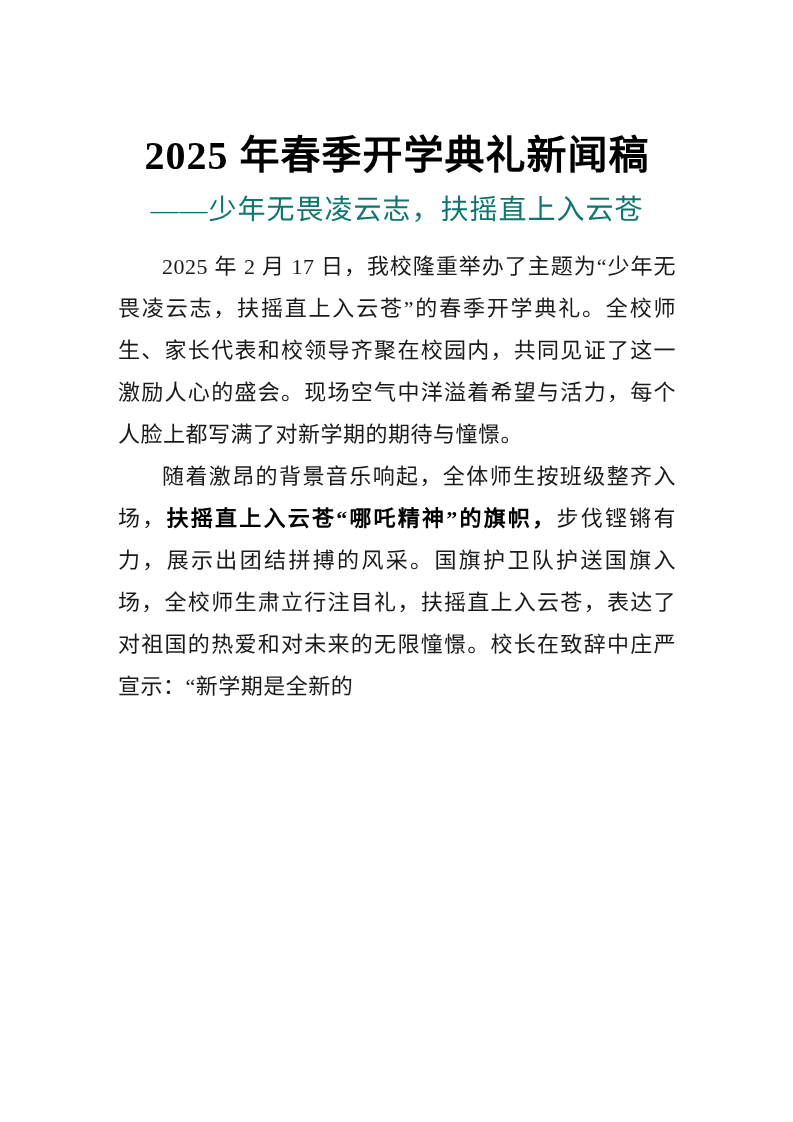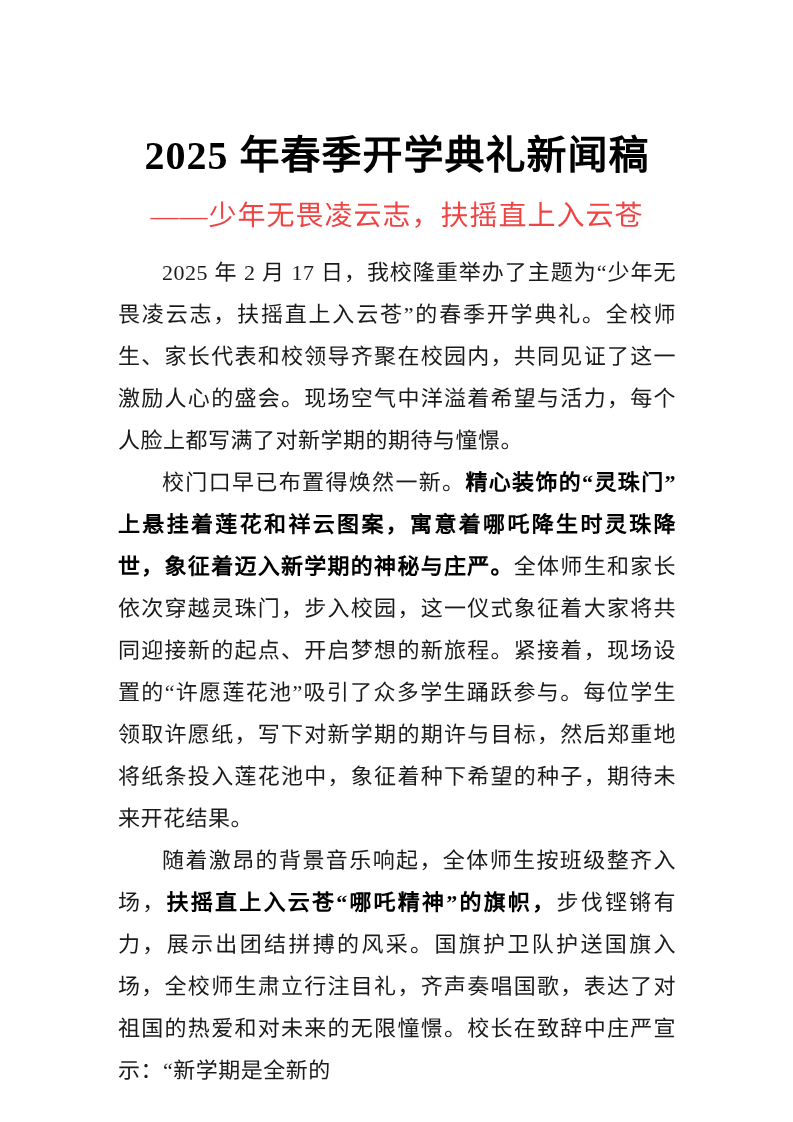--- a/index.html
+++ b/index.html
@@ -24,23 +24,23 @@
     line-height: 52px;
     letter-spacing: 1px;
     color: #000000;
     white-space: nowrap;
   }
   .doc-subtitle {
     text-align: center;
     font-size: 28px;
     font-weight: 400;
     line-height: 44px;
-    margin-top: 12px;
+    margin-top: 6px;
     letter-spacing: 1px;
-    color: #ef4444;
+    color: #0f766e;
     white-space: nowrap;
   }
   .doc-body {
     margin-top: 14px;
   }
   .para {
     font-size: 22px;
     line-height: 42px;
     text-align: justify;
     text-indent: 2em;
@@ -51,16 +51,15 @@
   .run.bold { font-weight: 700; color: #000000; }
 </style>
 </head>
 <body>
 
 <div class="page">
   <h1 class="doc-title">2025 年春季开学典礼新闻稿</h1>
   <h2 class="doc-subtitle">——少年无畏凌云志，扶摇直上入云苍</h2>
   <div class="doc-body">
       <p class="para"><span class="run">2025 年 2 月 17 日，我校隆重举办了主题为“少年无畏凌云志，扶摇直上入云苍”的春季开学典礼。全校师生、家长代表和校领导齐聚在校园内，共同见证了这一激励人心的盛会。现场空气中洋溢着希望与活力，每个人脸上都写满了对新学期的期待与憧憬。</span></p>
-      <p class="para"><span class="run">校门口早已布置得焕然一新。</span><span class="run bold">精心装饰的“灵珠门”上悬挂着莲花和祥云图案，寓意着哪吒降生时灵珠降世，象征着迈入新学期的神秘与庄严。</span><span class="run">全体师生和家长依次穿越灵珠门，步入校园，这一仪式象征着大家将共同迎接新的起点、开启梦想的新旅程。紧接着，现场设置的“许愿莲花池”吸引了众多学生踊跃参与。每位学生领取许愿纸，写下对新学期的期许与目标，然后郑重地将纸条投入莲花池中，象征着种下希望的种子，期待未来开花结果。</span></p>
-      <p class="para"><span class="run">随着激昂的背景音乐响起，全体师生按班级整齐入场，</span><span class="run bold">扶摇直上入云苍“哪吒精神”的旗帜，</span><span class="run">步伐铿锵有力，展示出团结拼搏的风采。国旗护卫队护送国旗入场，全校师生肃立行注目礼，齐声奏唱国歌，表达了对祖国的热爱和对未来的无限憧憬。校长在致辞中庄严宣示：“新学期是全新的</span></p>
+      <p class="para"><span class="run">随着激昂的背景音乐响起，全体师生按班级整齐入场，</span><span class="run bold">扶摇直上入云苍“哪吒精神”的旗帜，</span><span class="run">步伐铿锵有力，展示出团结拼搏的风采。国旗护卫队护送国旗入场，全校师生肃立行注目礼，扶摇直上入云苍，表达了对祖国的热爱和对未来的无限憧憬。校长在致辞中庄严宣示：“新学期是全新的</span></p>
     </div>
 </div>
 
 </body></html>

